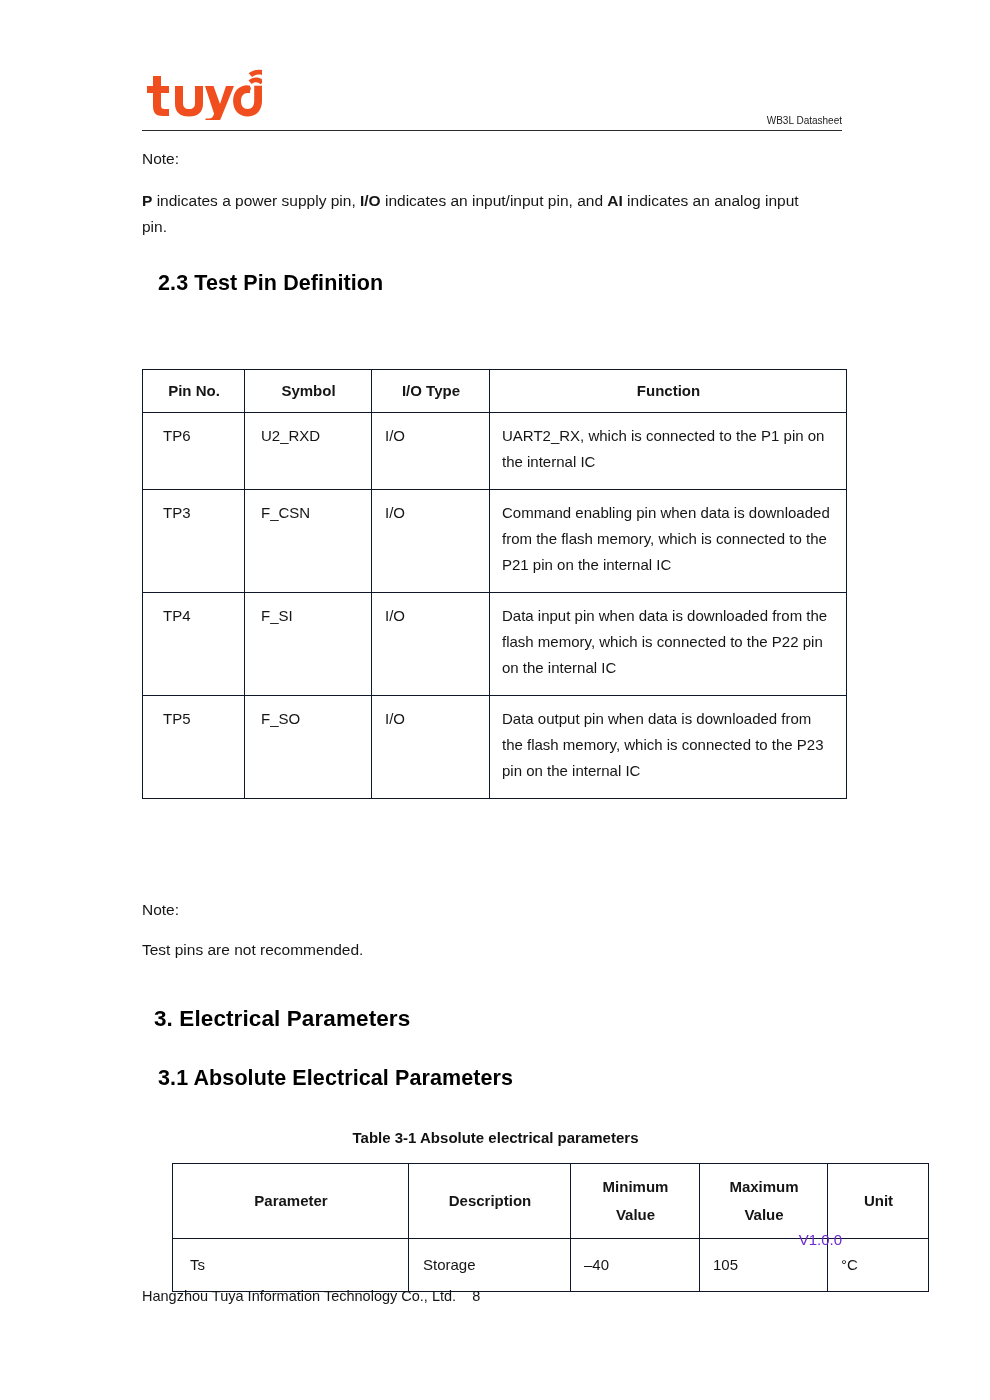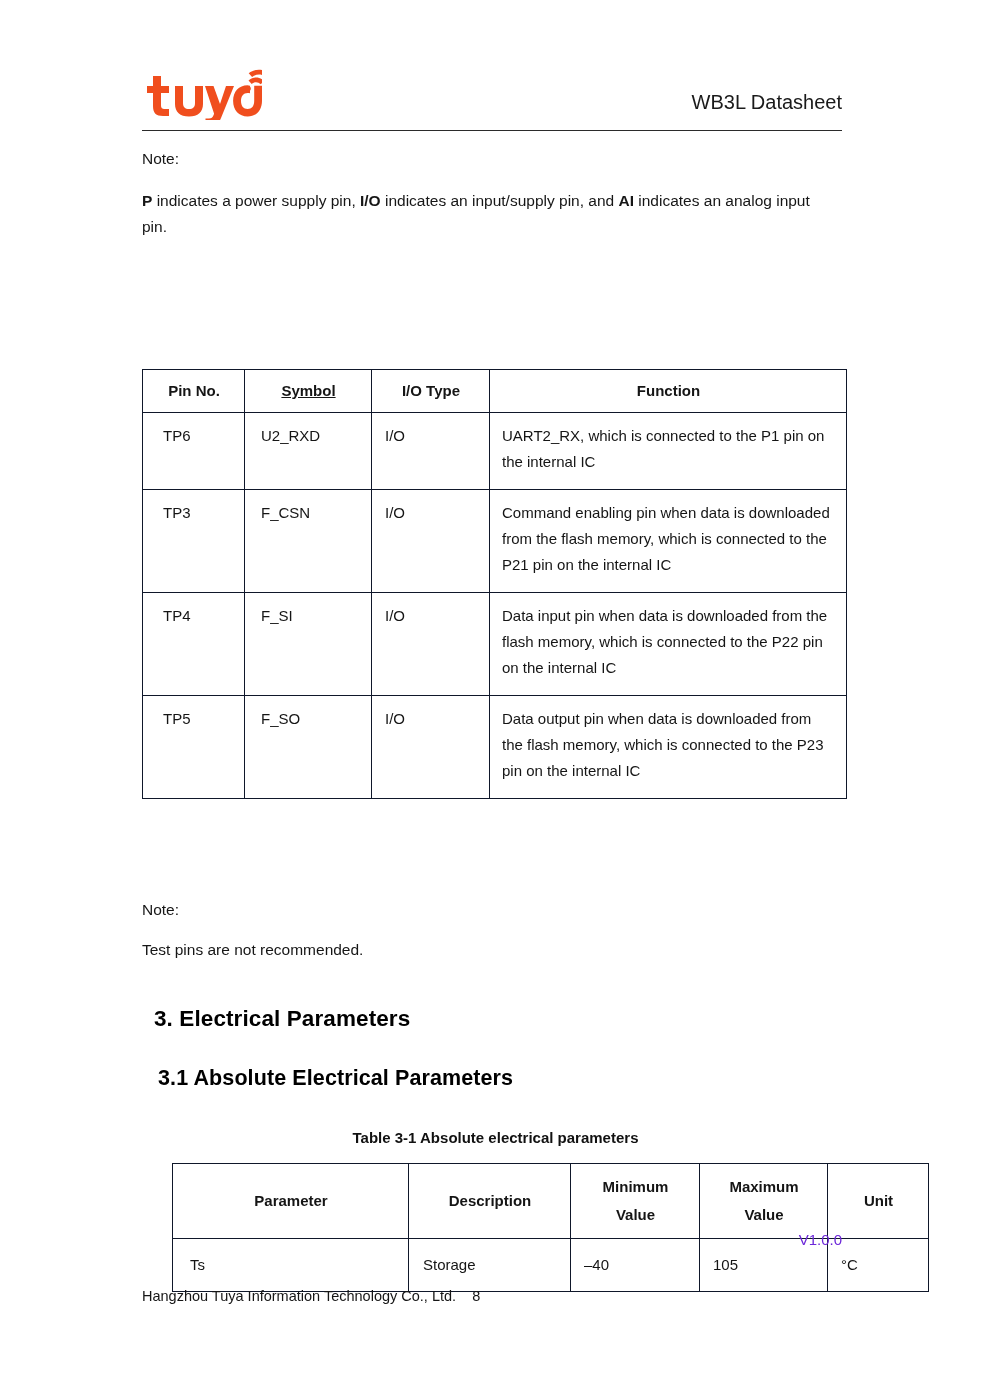--- a/index.html
+++ b/index.html
@@ -36,22 +36,22 @@
     left: 5px;
     top: 6px;
     width: 115px;
     height: 52px;
   }
   .logo svg { display: block; }
 
   .header-title {
     position: absolute;
     right: 0px;
-    top: 31px;
-    font-size: 20px;
+    top: 50px;
+    font-size: 10px;
     line-height: 18px;
     color: #1a1a1a;
     white-space: nowrap;
     text-align: right;
   }
   .header-rule {
     position: absolute;
     left: 0px;
     top: 68px;
     width: 700px;
@@ -116,21 +116,21 @@
     font-weight: bold;
     text-align: center;
     vertical-align: middle;
     padding-top: 8px;
     padding-bottom: 8px;
   }
 
   
   #tbl-test-pins { left: 142px; top: 369px; width: 705px; }
   #tbl-test-pins th.c0 { width: 80px; }
-  #tbl-test-pins th.c1 { width: 105px; text-decoration: underline; }
+  #tbl-test-pins th.c1 { width: 105px; }
   #tbl-test-pins th.c2 { width: 96px; }
   #tbl-test-pins td.c0,
   #tbl-test-pins td.c1,
   #tbl-test-pins td.c2 { text-align: left; }
   #tbl-test-pins td.c0 { padding-left: 20px; }
   #tbl-test-pins td.c1 { padding-left: 16px; }
   #tbl-test-pins td.c2 { padding-left: 13px; }
   #tbl-test-pins td.fn { padding-left: 12px; padding-right: 16px; }
   #tbl-test-pins tr.r0 td { height: 56px; }
   #tbl-test-pins tr.r1 td { height: 82px; }
@@ -196,23 +196,24 @@
     </div>
 
     <div class="header-title">WB3L Datasheet</div>
 
     <div class="header-rule"></div>
   </div>
 
   <div class="note-label" style="left:142px; top:148px;">Note:</div>
 
   <div class="para" style="left:142px; top:188px; width:680px;">
-    <span style="font-weight:bold;">P</span><span> indicates a power supply pin, </span><span style="font-weight:bold;">I/O</span><span> indicates an input/supply pin, and </span><span style="font-weight:bold;">AI</span><span> indicates an analog input pin.</span>
+    <span style="font-weight:bold;">P</span><span> indicates a power supply pin, </span><span style="font-weight:bold;">I/O</span><span> indicates an input/input pin, and </span><span style="font-weight:bold;">AI</span><span> indicates an analog input pin.</span>
   </div>
 
+  <h2 class="h2" style="left:158px; top:271px; margin:0;">2.3 Test Pin Definition</h2>
 
 
   <table id="tbl-test-pins">
     <thead>
       <tr>
         <th class="c0">Pin No.</th>
         <th class="c1">Symbol</th>
         <th class="c2">I/O Type</th>
         <th class="c3">Function</th>
       </tr>

